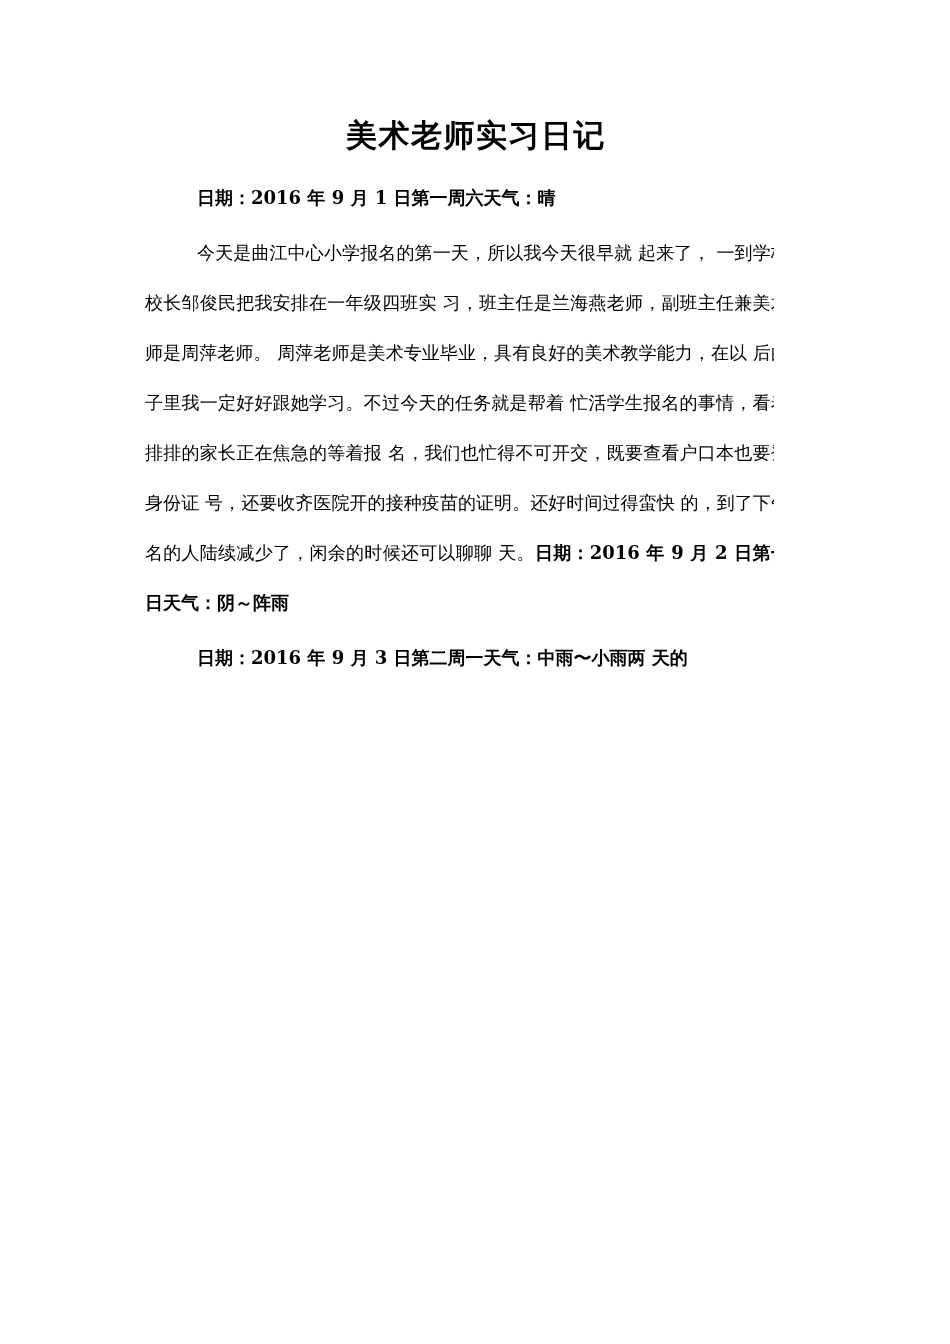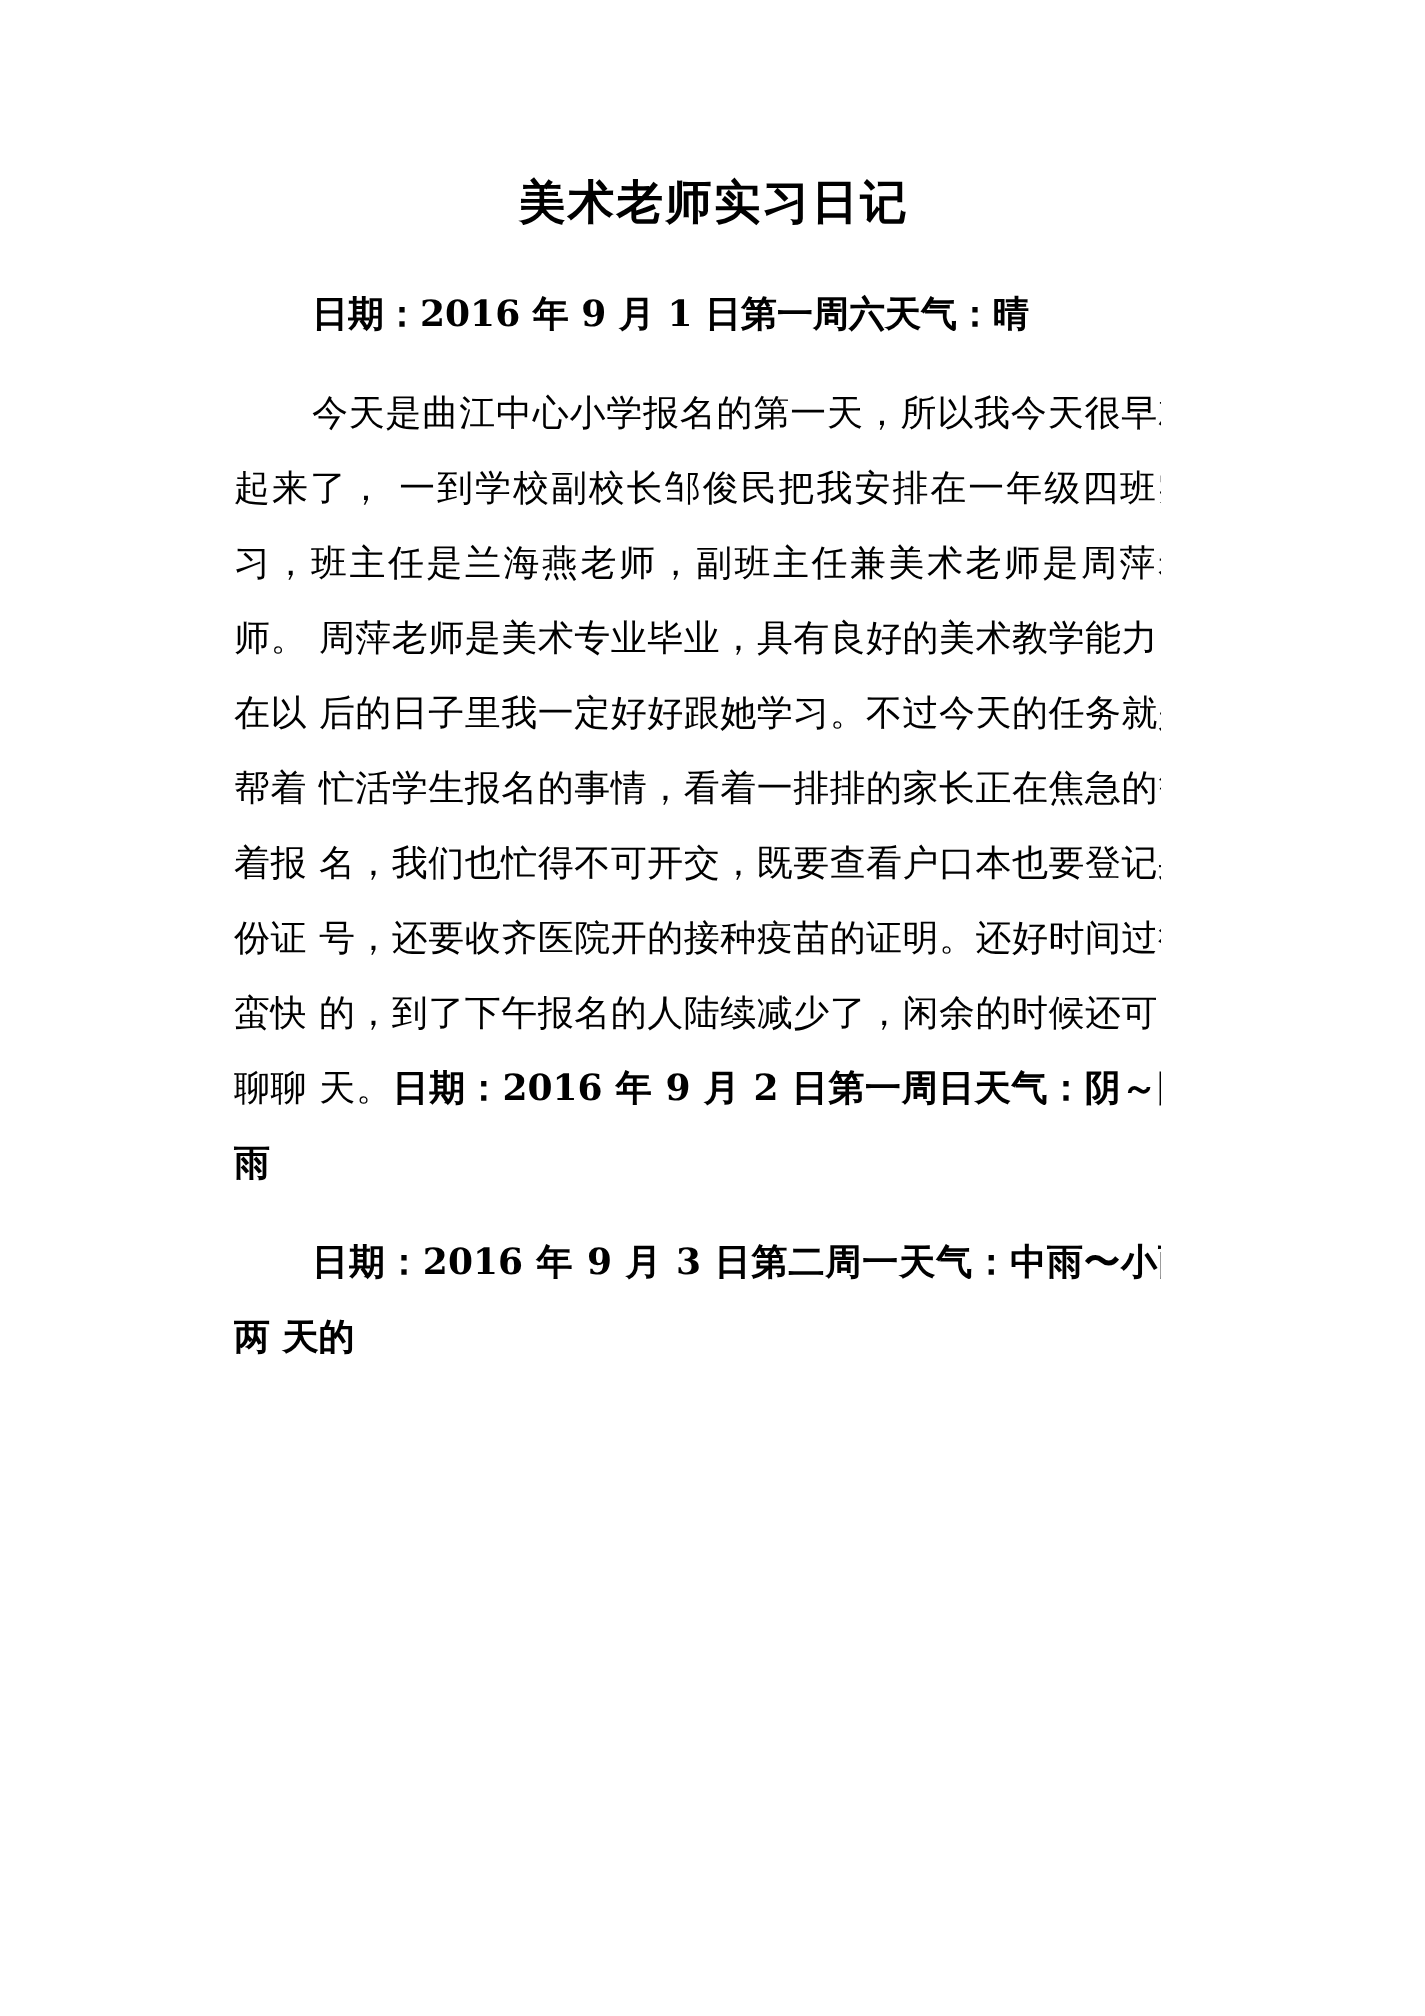--- a/index.html
+++ b/index.html
@@ -32,25 +32,25 @@
     font-size: 31px;
     font-weight: bold;
     text-align: center;
     letter-spacing: 1.5px;
     margin: 0;
     padding-top: 113px;
     line-height: 44px;
     font-family: "DejaVu Serif", "Liberation Serif", serif;
   }
   .para {
-    font-size: 24px;
+    font-size: 18px;
     line-height: 50px;
     text-align: justify;
     text-justify: inter-ideograph;
-    margin: 16px;
+    margin: 5px;
     letter-spacing: 0px;
     word-break: break-all;
   }
   .para.indent {
     text-indent: 52px;
   }
   .para.first-head {
     padding-top: 11px;
   }
   .bold {

